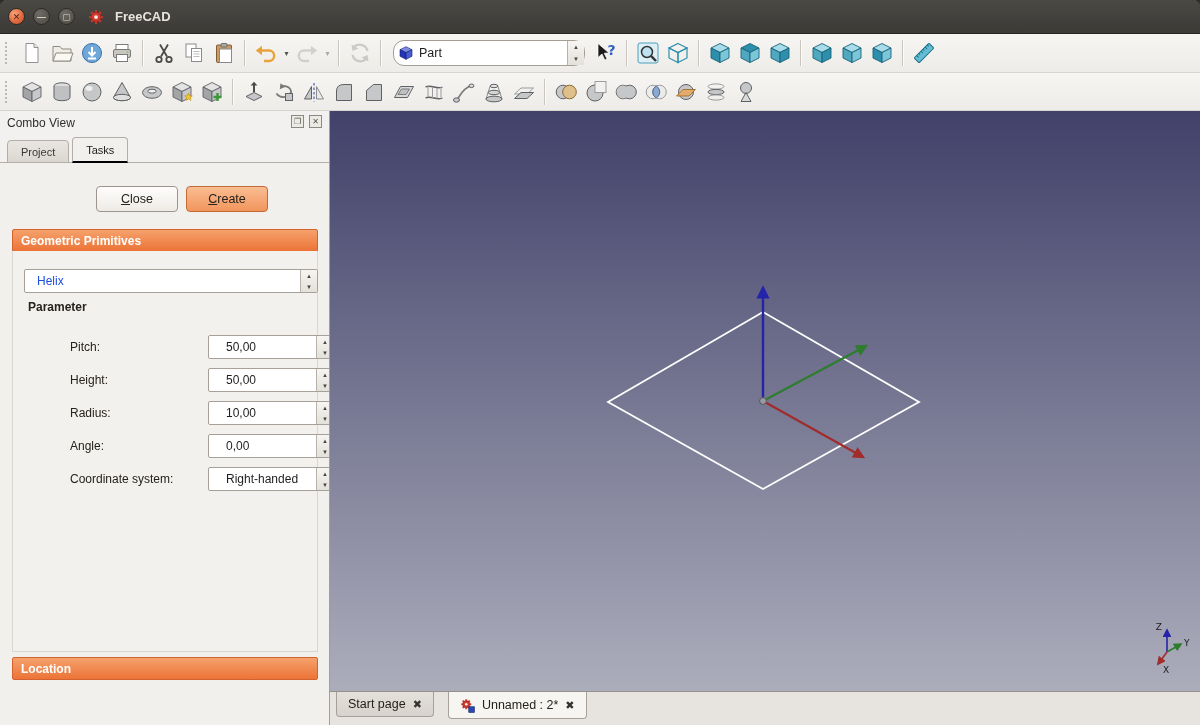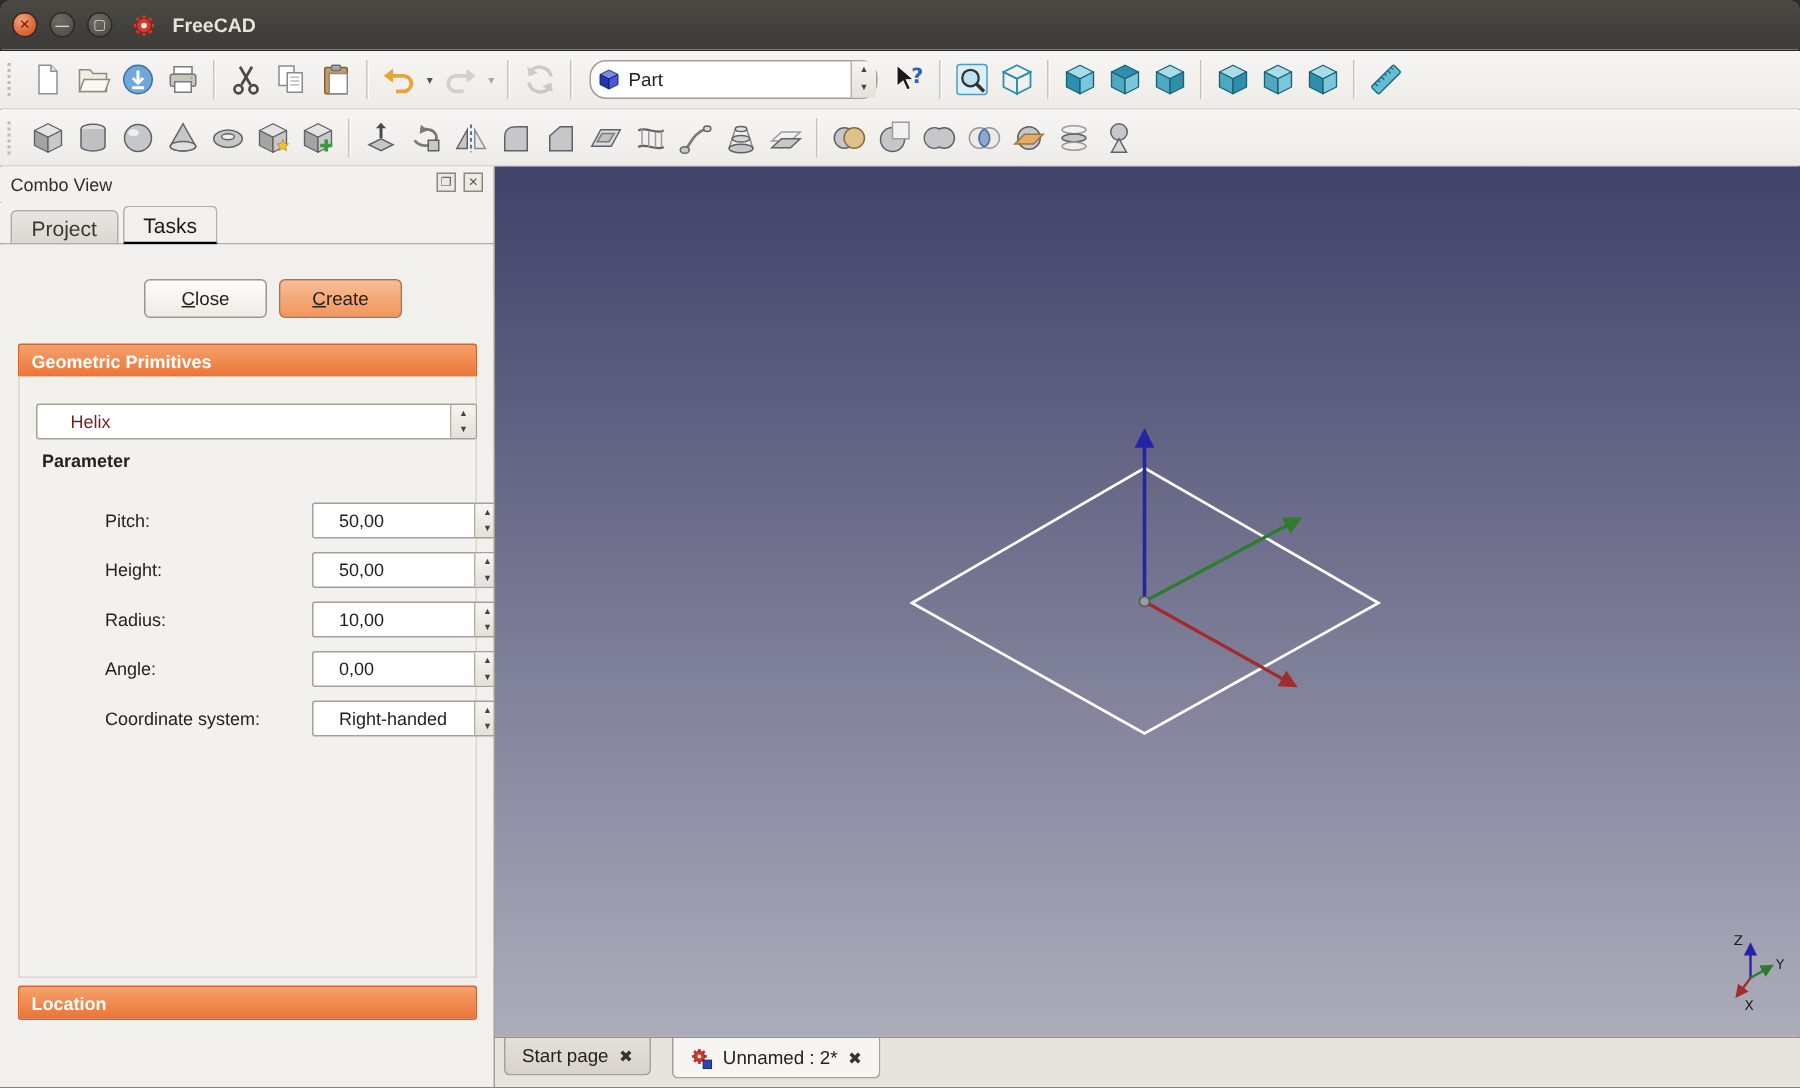--- a/index.html
+++ b/index.html
@@ -37,40 +37,40 @@
     background:linear-gradient(#f7f5f2,#e4e0da);display:flex;flex-direction:column;flex:none;}
   .spincol span{flex:1;font-size:6px;line-height:6px;color:#46443f;display:flex;align-items:center;justify-content:center;}
   
   #dock-header{position:absolute;left:0;top:111px;width:330px;height:24px;background:#f2f1f0;
     display:flex;align-items:center;font-size:12px;color:#2f2e2b;padding-left:7px;box-sizing:border-box;}
   .dock-btns{position:absolute;right:8px;top:4px;display:flex;gap:5px;}
   .dockicon{width:13px;height:13px;border:1px solid #8d897f;background:#eceae5;color:#55534c;
     font-size:8px;display:flex;align-items:center;justify-content:center;box-sizing:border-box;}
   #dock-tabs{position:absolute;left:0;top:135px;width:330px;height:28px;background:#f2f1f0;
     display:flex;align-items:flex-end;padding-left:4px;border-bottom:1px solid #b3aea7;box-sizing:border-box;}
-  .dtab{height:23px;padding:0 13px;display:flex;align-items:center;font-size:14px;color:#3a3833;
+  .dtab{height:23px;padding:0 13px;display:flex;align-items:center;font-size:11px;color:#3a3833;
     border:1px solid #b3aea7;border-bottom:1px solid #b3aea7;border-radius:4px 4px 0 0;
     background:linear-gradient(#e9e6e1,#dbd7d0);margin-left:3px;margin-bottom:-1px;box-sizing:border-box;}
   .dtab.active{height:26px;background:#f2f0ed;border-bottom:2px solid #000000;color:#1c1b18;}
   #dock-panel{position:absolute;left:0;top:163px;width:330px;height:562px;background:#f2f0ed;box-sizing:border-box;}
   #dock-vline{position:absolute;left:329px;top:111px;width:1px;height:614px;background:#a39e97;}
   .btn{position:absolute;height:26px;width:82px;border:1px solid #9b958d;border-radius:4px;
     font-size:12.5px;color:#26221c;display:flex;align-items:center;justify-content:center;box-sizing:border-box;}
   #btn-close{left:96px;top:23px;background:linear-gradient(#fefdfc,#eeebe6);}
   #btn-create{left:186px;top:23px;background:linear-gradient(#f9bd93,#f2955c);border-color:#c06a35;}
   .sect{position:absolute;left:12px;width:306px;height:23px;box-sizing:border-box;
     background:linear-gradient(#f5a26c,#ec7337);border:1px solid #d2622e;border-radius:2px;
     color:#fff;font-weight:bold;font-size:12px;display:flex;align-items:center;padding-left:8px;}
   #sect-gp{top:66px;} #sect-loc{top:494px;}
   #groupbox{position:absolute;left:12px;top:88px;width:306px;height:401px;background:#f3f1ee;
     border:1px solid #dad6d0;border-top:none;box-sizing:border-box;}
   .combo{position:absolute;background:#fff;border:1px solid #a6a098;border-radius:2px;
     display:flex;align-items:stretch;box-sizing:border-box;}
   #primitive-combo{left:24px;top:106px;width:294px;height:24px;}
-  .cval{flex:1;font-size:12px;color:#7f1d1d;display:flex;align-items:center;padding-left:22px;}
+  .cval{flex:1;font-size:12px;color:#1d4ed8;display:flex;align-items:center;padding-left:12px;}
   #param-heading{position:absolute;left:28px;top:137px;font-size:12px;font-weight:bold;color:#26221c;}
   #param-rows{position:absolute;left:18px;top:172px;width:330px;height:170px;}
   .prow{position:absolute;left:0;width:330px;height:24px;}
   .plabel{position:absolute;left:52px;top:5px;font-size:12px;color:#26221c;}
   .pfield{position:absolute;left:190px;top:0;width:126px;height:24px;background:#fff;
     border:1px solid #a6a098;border-radius:2px;box-sizing:border-box;display:flex;align-items:stretch;}
   .pvalue{flex:1;font-size:12px;color:#1e1e1e;display:flex;align-items:center;padding-left:17px;overflow:hidden;white-space:nowrap;}
   
   #viewport{position:absolute;left:330px;top:111px;width:870px;height:580px;}
   #scene{display:block;}

